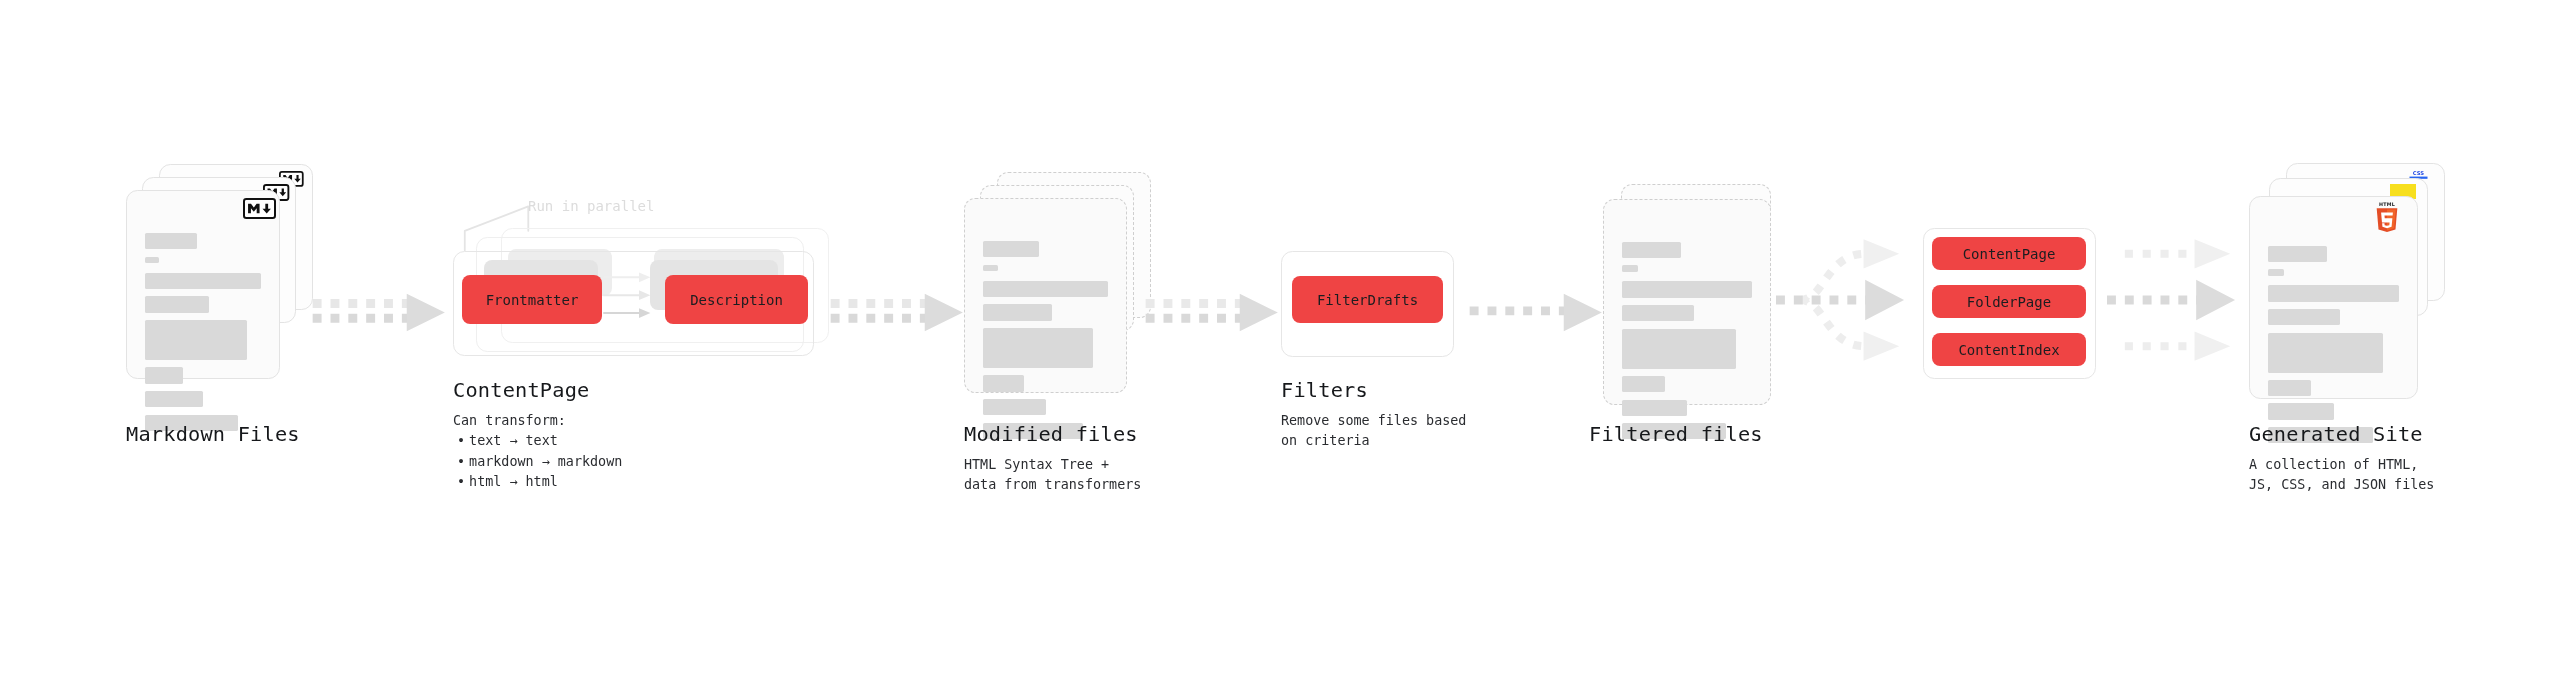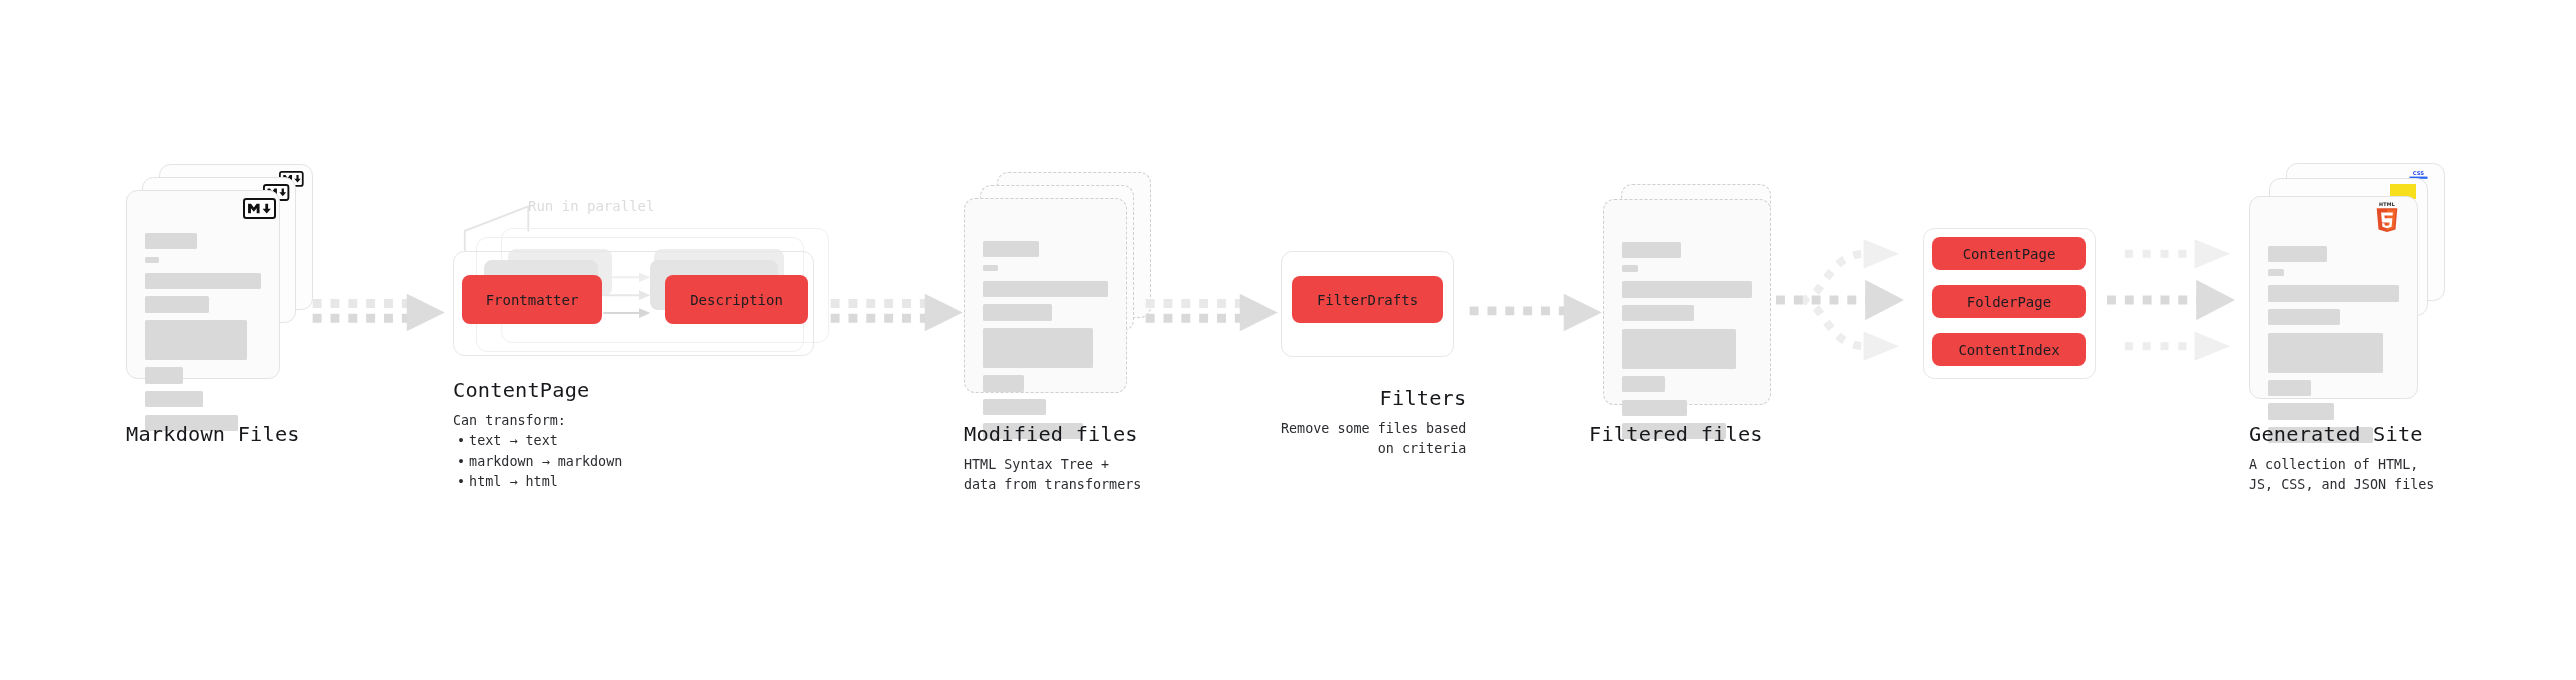--- a/index.html
+++ b/index.html
@@ -293,21 +293,21 @@
 
   <svg class="conn" style="left:1144px; top:276px;" width="142" height="73" viewBox="0 0 175 90">
     <line x1="2" y1="34" x2="128" y2="34" stroke="#e9e9e9" stroke-width="11" stroke-dasharray="11 11" stroke-linecap="butt"></line>
     <line x1="2" y1="52" x2="128" y2="52" stroke="#d9d9d9" stroke-width="11" stroke-dasharray="11 11" stroke-linecap="butt"></line>
     <polygon points="118,22 165,45 118,68" fill="#dcdcdc"></polygon>
   </svg>
 
   <div class="groupbox" style="left:1281px; top:251px; width:173px; height:106px;"></div>
   <div class="chip" style="left:1292px; top:276px; width:151px; height:47px;">FilterDrafts</div>
 
-  <div class="caption" style="left:1281px; top:386px;text-align:right;">
+  <div class="caption" style="left:1281px; top:378px;">
     <div class="cap-title">Filters</div>
     <div class="cap-sub">
       <div>Remove some files based</div>
       <div>on criteria</div>
     </div>
   </div>
 
   <svg class="conn" style="left:1468px; top:276px;" width="142" height="73" viewBox="0 0 175 90">
     <line x1="2" y1="43" x2="128" y2="43" stroke="#d9d9d9" stroke-width="11" stroke-dasharray="11 11" stroke-linecap="butt"></line>
     <polygon points="118,22 165,45 118,68" fill="#dcdcdc"></polygon>

